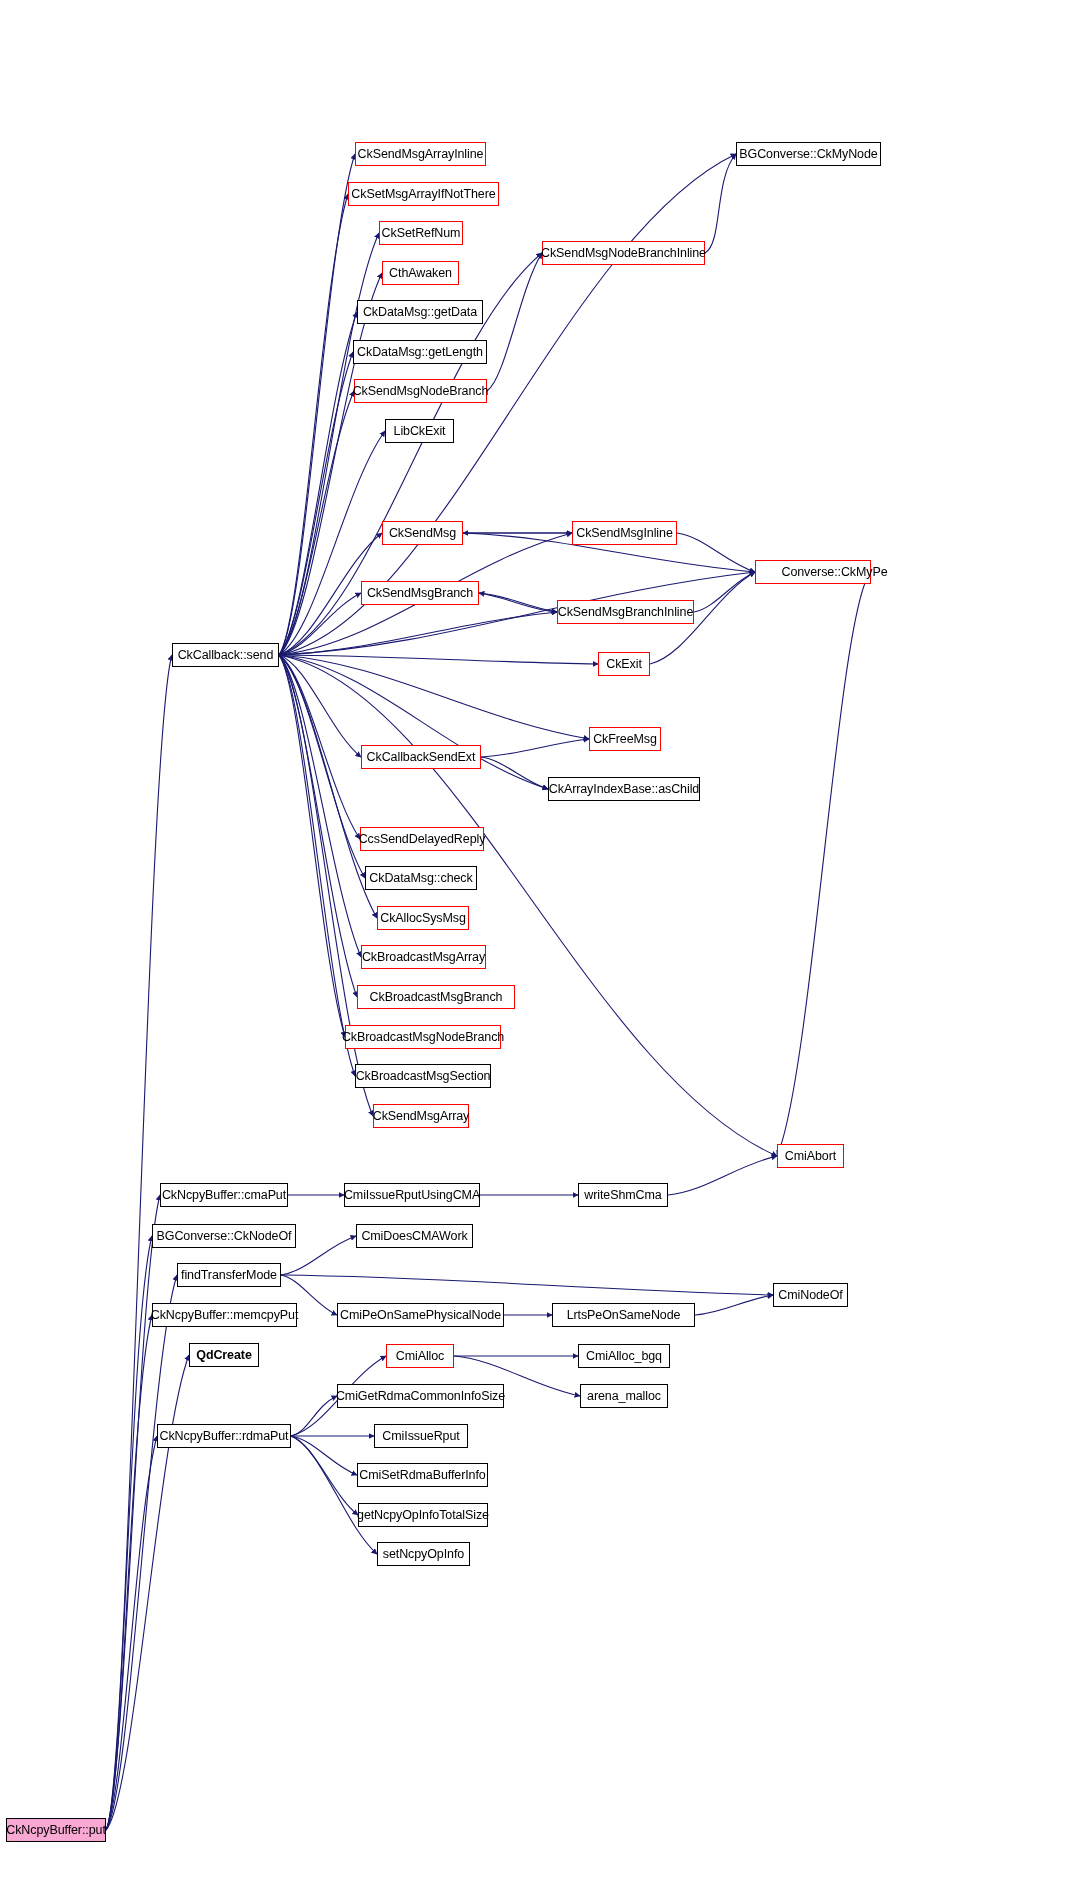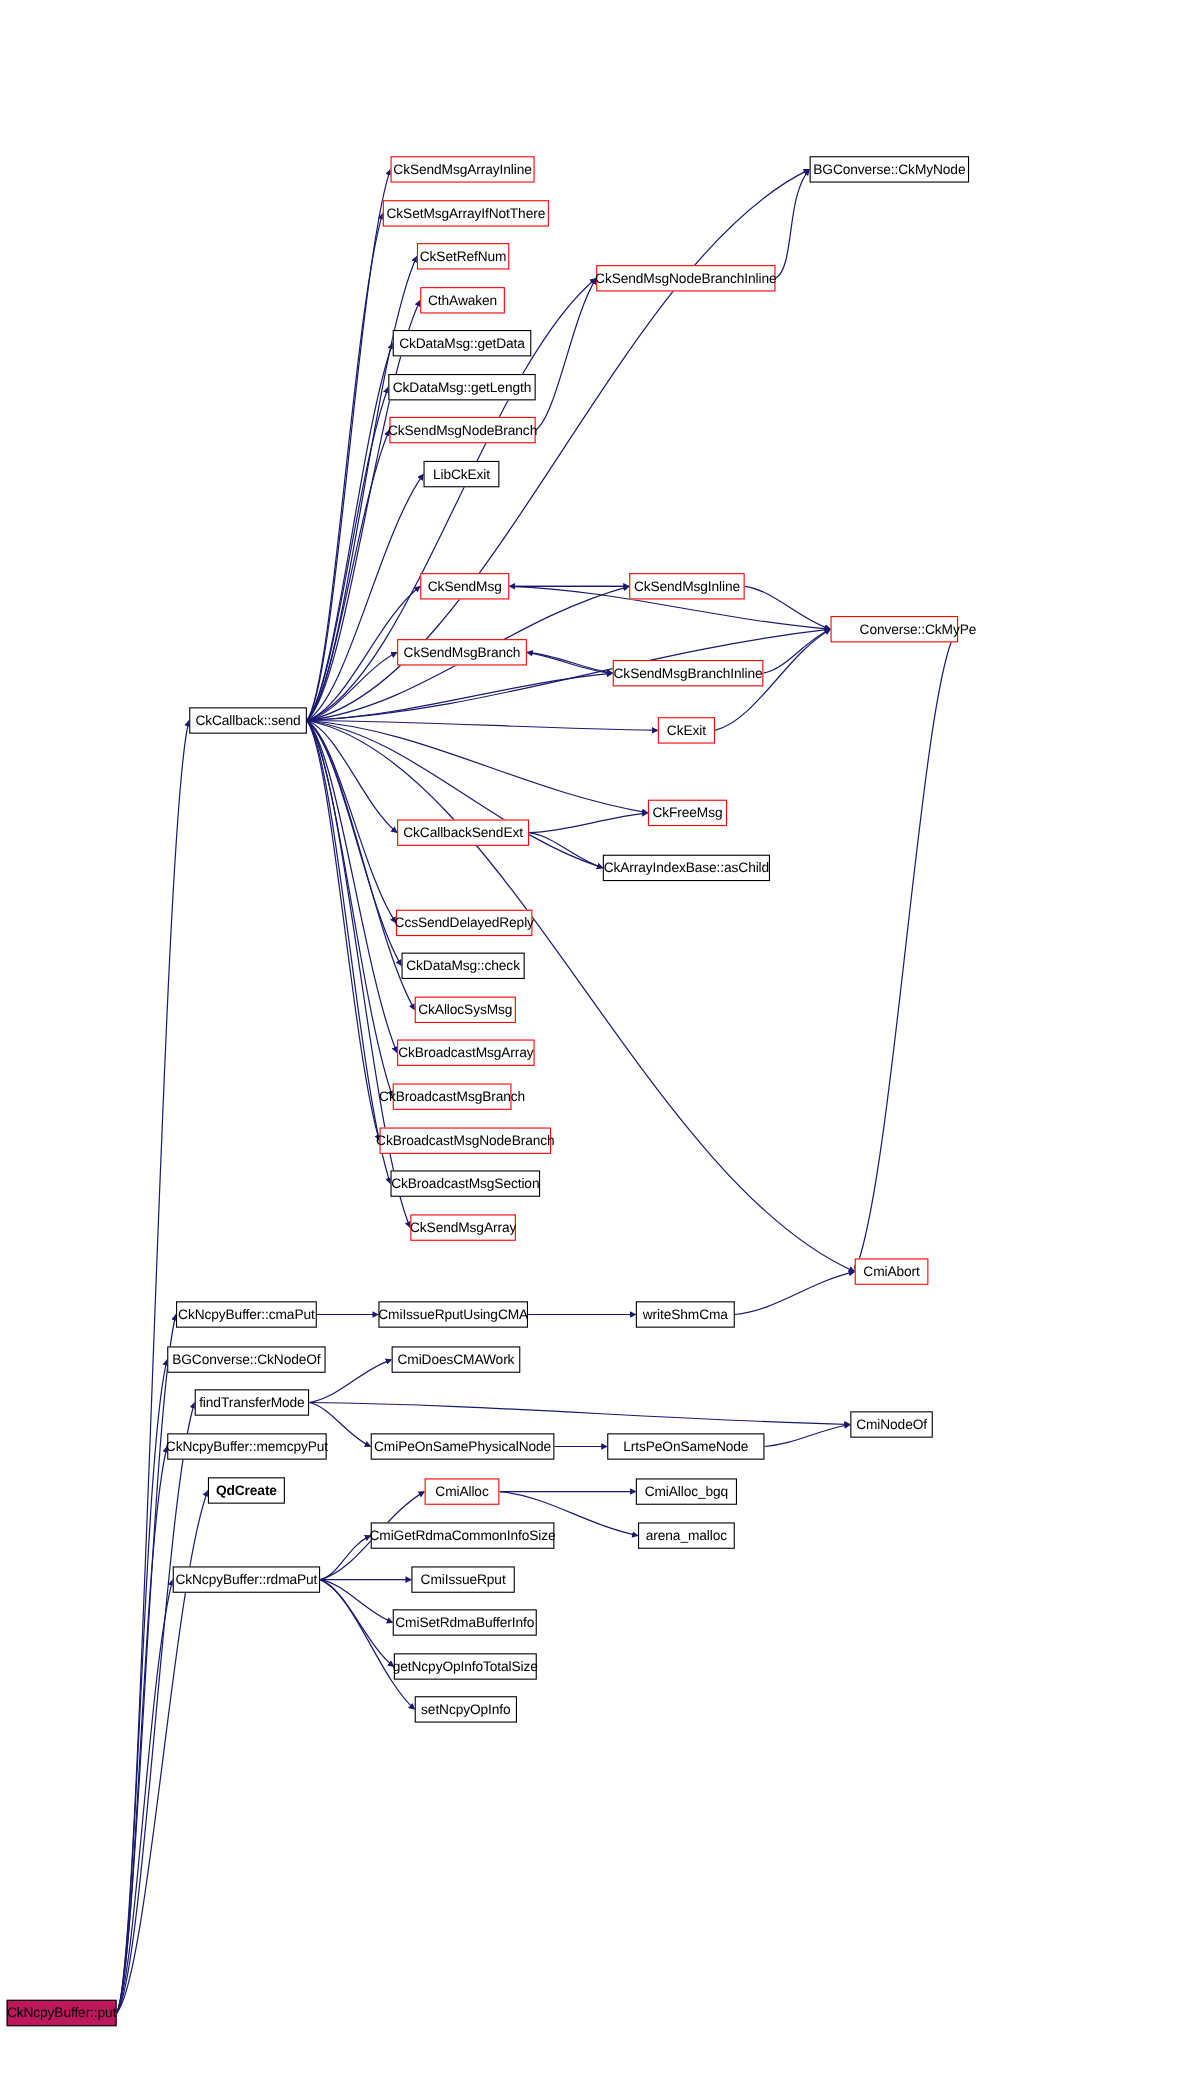--- a/index.html
+++ b/index.html
@@ -35,21 +35,21 @@
     align-items: center;
     justify-content: center;
     white-space: nowrap;
     height: 24px;
     letter-spacing: -0.1px;
   }
   .node.red {
     border-color: #ff0000;
   }
   .node.current {
-    background: #be185d;
+    background: #f9a8d4;
     border-color: #000000;
   }
 </style>
 </head>
 <body>
 
 <div id="graph">
   <svg id="edges" viewBox="0 0 1075 1904" xmlns="http://www.w3.org/2000/svg">
     <defs>
       <marker id="arrow" viewBox="0 0 10 10" refX="9" refY="5" markerWidth="5.5" markerHeight="5.5" orient="auto-start-reverse">
@@ -192,21 +192,21 @@
       </div>
       <div class="node" style="left: 365px; top: 866px; width: 112px;">
         <span>CkDataMsg::check</span>
       </div>
       <div class="node red" style="left: 377px; top: 906px; width: 92px;">
         <span>CkAllocSysMsg</span>
       </div>
       <div class="node red" style="left: 361px; top: 945px; width: 125px;">
         <span>CkBroadcastMsgArray</span>
       </div>
-      <div class="node red" style="left: 357px; top: 985px; width: 108px;">
+      <div class="node red" style="left: 357px; top: 985px; width: 158px;">
         <span>CkBroadcastMsgBranch</span>
       </div>
       <div class="node red" style="left: 345px; top: 1025px; width: 156px;">
         <span>CkBroadcastMsgNodeBranch</span>
       </div>
       <div class="node" style="left: 355px; top: 1064px; width: 136px;">
         <span>CkBroadcastMsgSection</span>
       </div>
       <div class="node red" style="left: 373px; top: 1104px; width: 96px;">
         <span>CkSendMsgArray</span>

